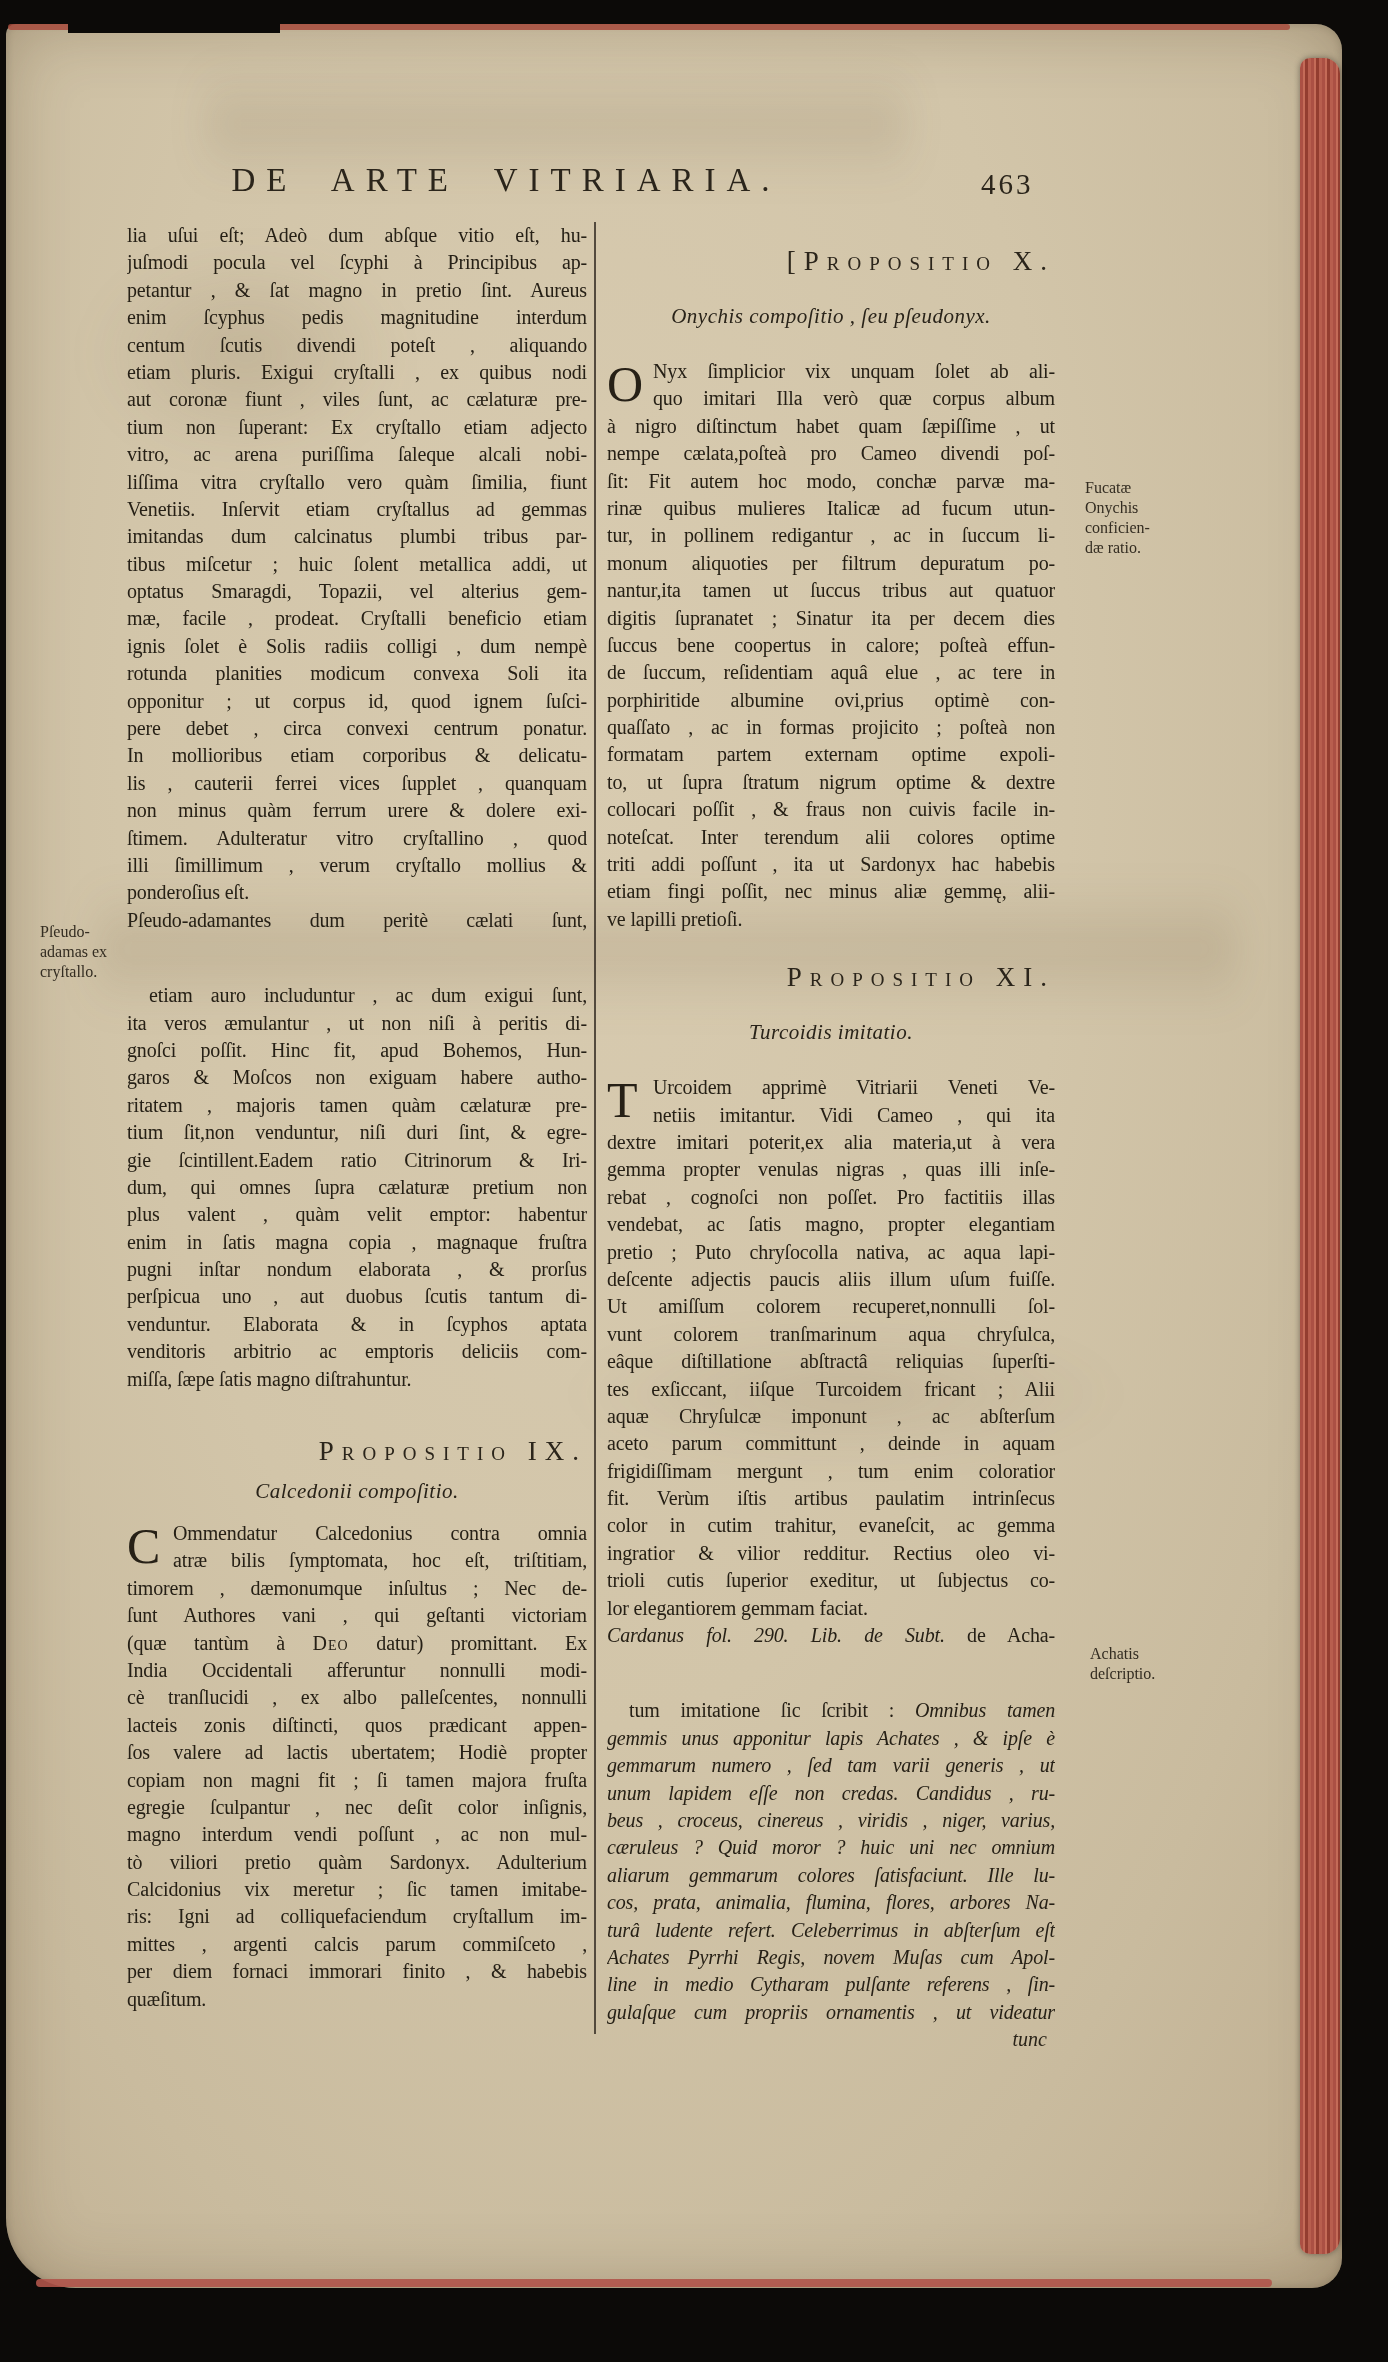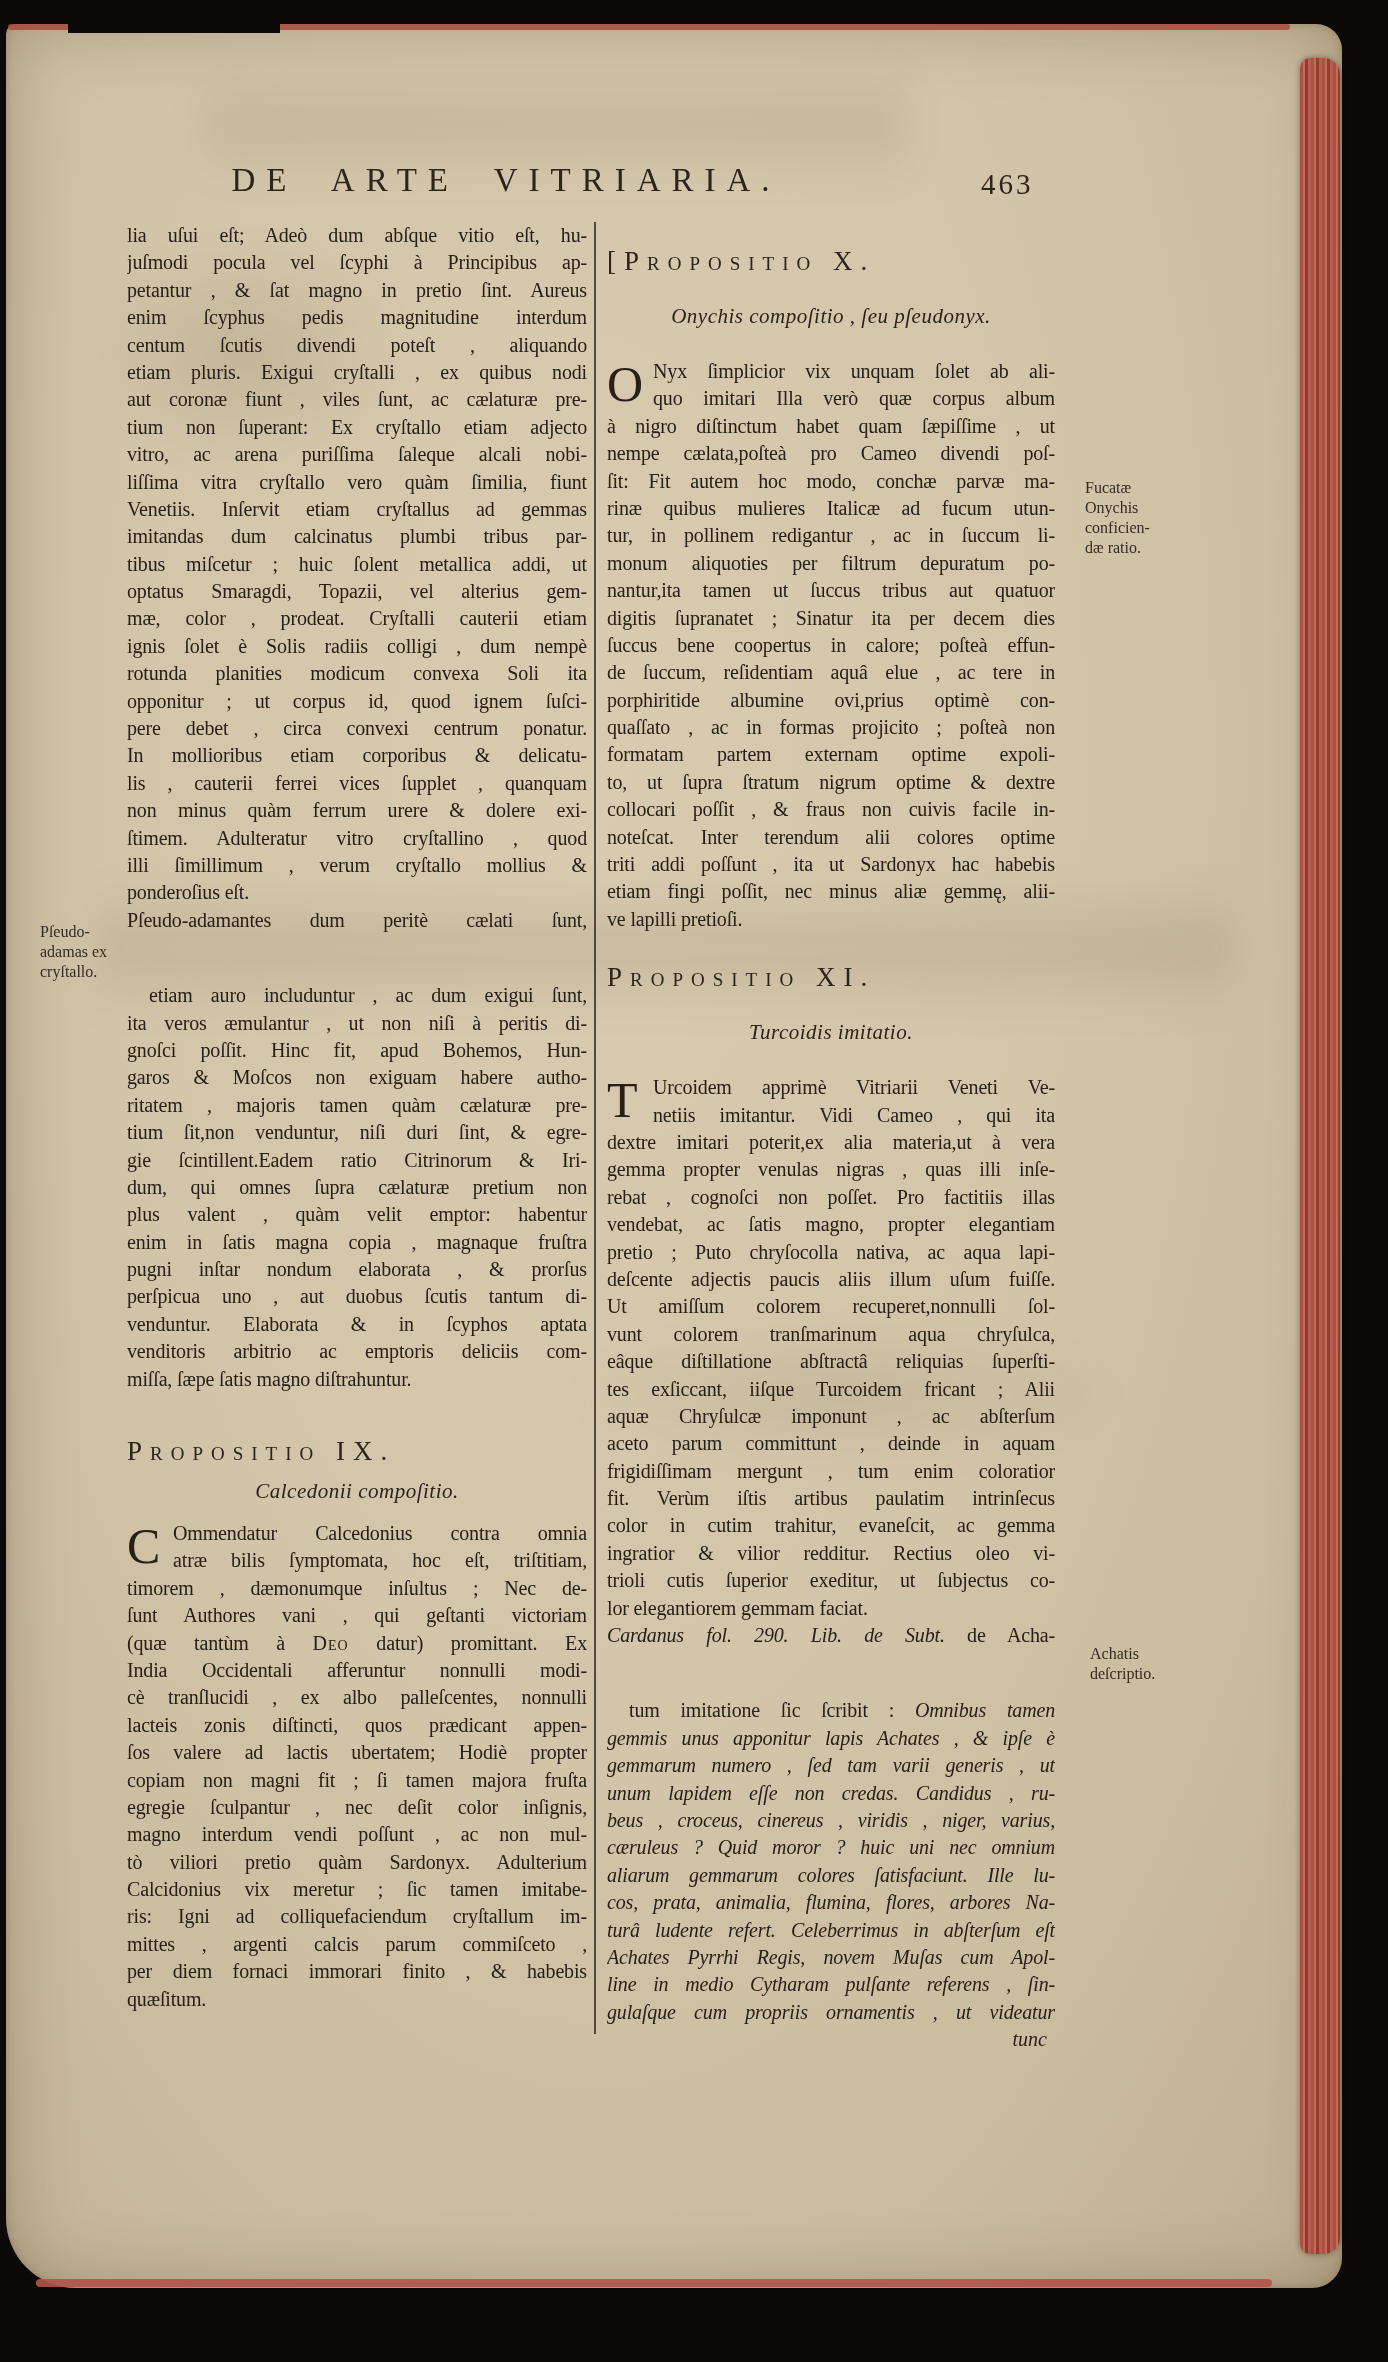--- a/index.html
+++ b/index.html
@@ -52,21 +52,21 @@
     font-size:20px;letter-spacing:-0.15px;
     text-align:justify;text-align-last:justify;
     overflow:hidden;white-space:nowrap;
     color:#262016;
   }
   .line.end{text-align-last:left;}
   .it{font-style:italic;}
   .sc{font-variant:small-caps;letter-spacing:1px;}
 
   .heading{
-    height:32px;line-height:32px;text-align:left;
+    height:32px;line-height:32px;text-align:right;
     font-variant:small-caps;font-size:27px;letter-spacing:8px;
     color:#2b251b;
   }
   .subheading{
     height:30px;line-height:30px;text-align:center;
     font-style:italic;font-size:21px;letter-spacing:.5px;
   }
   .catchword{
     height:27.4px;line-height:27.4px;text-align:right;
     font-style:italic;font-size:20px;padding-right:8px;
@@ -117,21 +117,21 @@
         <div class="line"><span>centum ſcutis divendi poteſt , aliquando</span></div>
         <div class="line"><span>etiam pluris. Exigui cryſtalli , ex quibus nodi</span></div>
         <div class="line"><span>aut coronæ fiunt , viles ſunt, ac cælaturæ pre-</span></div>
         <div class="line"><span>tium non ſuperant: Ex cryſtallo etiam adjecto</span></div>
         <div class="line"><span>vitro, ac arena puriſſima ſaleque alcali nobi-</span></div>
         <div class="line"><span>liſſima vitra cryſtallo vero quàm ſimilia, fiunt</span></div>
         <div class="line"><span>Venetiis. Inſervit etiam cryſtallus ad gemmas</span></div>
         <div class="line"><span>imitandas dum calcinatus plumbi tribus par-</span></div>
         <div class="line"><span>tibus miſcetur ; huic ſolent metallica addi, ut</span></div>
         <div class="line"><span>optatus Smaragdi, Topazii, vel alterius gem-</span></div>
-        <div class="line"><span>mæ, color , prodeat. Cryſtalli cauterii etiam</span></div>
+        <div class="line"><span>mæ, facile , prodeat. Cryſtalli beneficio etiam</span></div>
         <div class="line"><span>ignis ſolet è Solis radiis colligi , dum nempè</span></div>
         <div class="line"><span>rotunda planities modicum convexa Soli ita</span></div>
         <div class="line"><span>opponitur ; ut corpus id, quod ignem ſuſci-</span></div>
         <div class="line"><span>pere debet , circa convexi centrum ponatur.</span></div>
         <div class="line"><span>In mollioribus etiam corporibus &amp; delicatu-</span></div>
         <div class="line"><span>lis , cauterii ferrei vices ſupplet , quanquam</span></div>
         <div class="line"><span>non minus quàm ferrum urere &amp; dolere exi-</span></div>
         <div class="line"><span>ſtimem. Adulteratur vitro cryſtallino , quod</span></div>
         <div class="line"><span>illi ſimillimum , verum cryſtallo mollius &amp;</span></div>
         <div class="line end"><span>ponderoſius eſt.</span></div>

